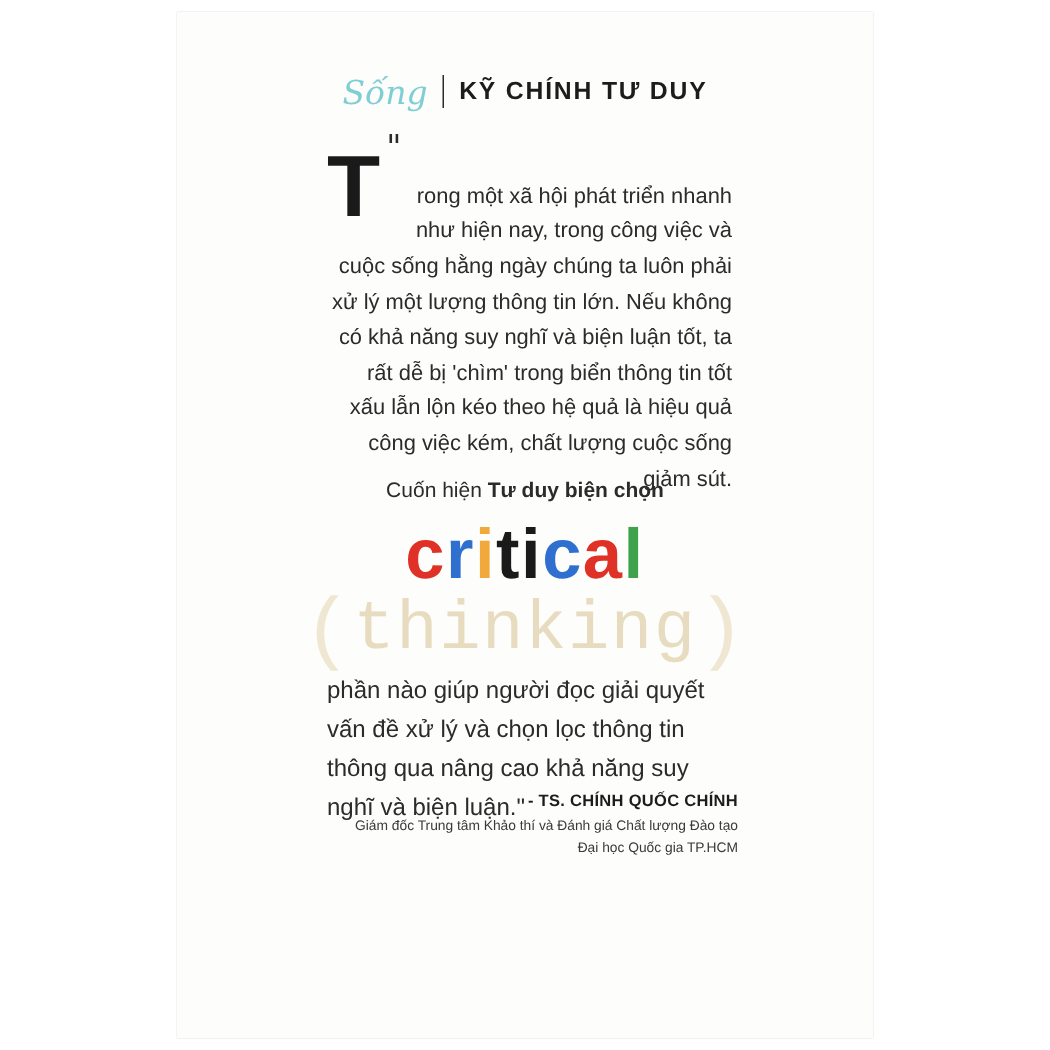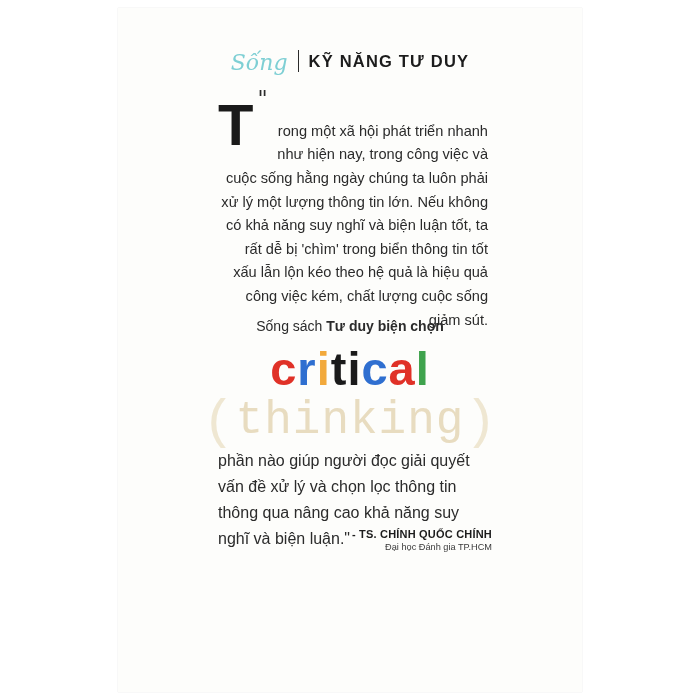--- a/index.html
+++ b/index.html
@@ -191,42 +191,43 @@
 </head>
 <body>
 
 <div class="page">
   <div class="book-cover">
     <div class="cover-inner">
 
       <div class="header-row">
         <span class="brand-script">Sống</span>
         <span class="brand-divider"></span>
-        <span class="brand-title">KỸ NĂNG TƯ DUY</span>
+        <span class="brand-title">KỸ CHÍNH TƯ DUY</span>
       </div>
 
       <div class="quote-block">
         <span class="quote-mark">"</span><span class="dropcap">T</span><span class="quote-text">rong một xã hội phát triển nhanh như hiện nay, trong công việc và cuộc sống hằng ngày chúng ta luôn phải xử lý một lượng thông tin lớn. Nếu không có khả năng suy nghĩ và biện luận tốt, ta rất dễ bị 'chìm' trong biển thông tin tốt xấu lẫn lộn kéo theo hệ quả là hiệu quả công việc kém, chất lượng cuộc sống giảm sút.</span>
       </div>
 
       <div class="mid-line">
-        <span>Sống sách </span><b>Tư duy biện chọn</b>
+        <span>Cuốn hiện </span><b>Tư duy biện chọn</b>
       </div>
 
       <div class="art">
         <div class="critical">
           <span class="c-c">c</span><span class="c-r">r</span><span class="c-i">i</span><span class="c-t">t</span><span class="c-i2">i</span><span class="c-c2">c</span><span class="c-a">a</span><span class="c-l">l</span>
         </div>
         <div class="thinking">
           <span class="paren">(</span><span>thinking</span><span class="paren">)</span>
         </div>
       </div>
 
       <div class="lower-para">phần nào giúp người đọc giải quyết vấn đề xử lý và chọn lọc thông tin thông qua nâng cao khả năng suy nghĩ và biện luận."</div>
 
       <div class="attrib">
         <div class="attrib-name">- TS. CHÍNH QUỐC CHÍNH</div>
-        <div class="attrib-role" style="margin-top:1px;">Đại học Đánh gia TP.HCM</div>
+        <div class="attrib-role">Giám đốc Trung tâm Khảo thí và Đánh giá Chất lượng Đào tạo</div>
+        <div class="attrib-role" style="margin-top:1px;">Đại học Quốc gia TP.HCM</div>
       </div>
 
     </div>
   </div>
 </div>
 
 </body></html>

